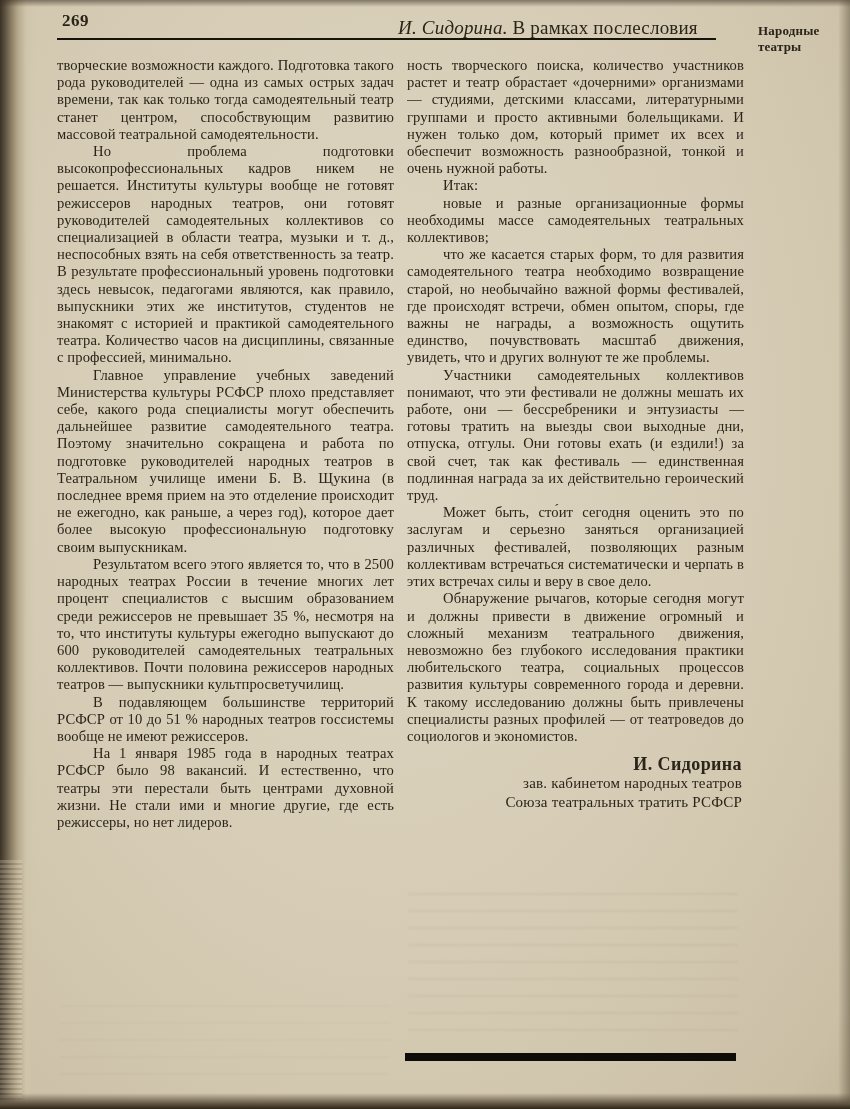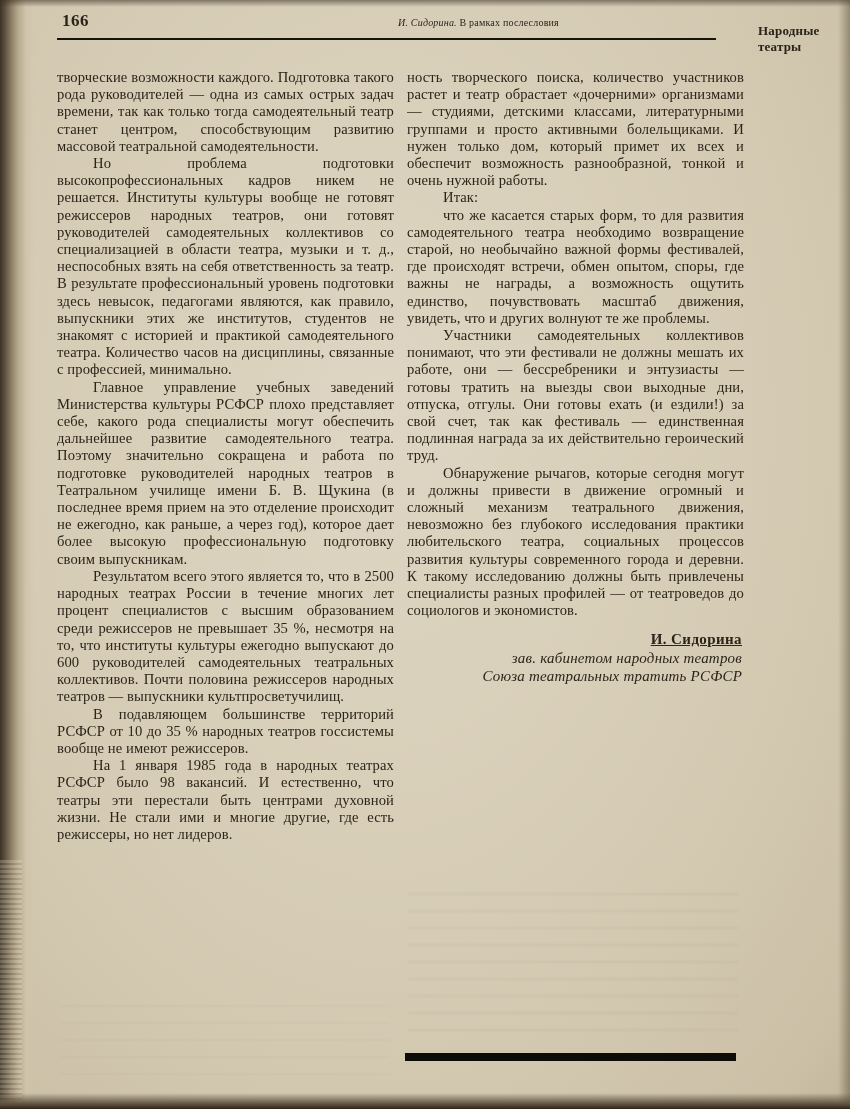--- a/index.html
+++ b/index.html
@@ -35,49 +35,49 @@
     left:0;top:0;width:850px;height:7px;
     background:linear-gradient(180deg,rgba(56,46,32,.55) 0px,rgba(214,204,181,0) 7px);
   }
   
   .pageno{
     position:absolute;left:62px;top:11px;
     font-weight:bold;font-size:17px;letter-spacing:.5px;
   }
   .running-title{
     position:absolute;left:398px;top:17px;
-    font-size:10px;white-space:nowrap;letter-spacing:.2px;
+    font-size:19px;white-space:nowrap;letter-spacing:.2px;
   }
   .running-title .it{font-style:italic;}
   .header-rule{
     position:absolute;left:57px;top:38px;width:659px;height:2.4px;
     background:#16120c;
   }
   .rubric{
     position:absolute;left:758px;top:23px;
     font-weight:bold;font-size:13px;line-height:16px;letter-spacing:.2px;
   }
   
   .columns{
-    position:absolute;left:57px;top:69px;width:687px;height:1040px;
+    position:absolute;left:57px;top:57px;width:687px;height:1040px;
     display:flex;gap:13px;overflow:hidden;
   }
   .col{width:338px;height:100%;overflow:hidden;position:relative;}
   .col p{
     margin:0;
     font-size:14.6px;line-height:17.2px;
     text-align:justify;
     text-indent:36px;
     letter-spacing:.1px;
   }
   .col p.noindent{text-indent:0;}
   
   .signature{margin-top:10px;text-align:right;padding-right:2px;}
-  .sig-name{font-weight:bold;font-size:15px;line-height:19px;letter-spacing:.4px;text-decoration:underline;}
-  .sig-role{font-style:italic;font-size:15px;line-height:18.5px;letter-spacing:.2px;}
+  .sig-name{font-weight:bold;font-size:18px;line-height:19px;letter-spacing:.4px;}
+  .sig-role{font-size:15px;line-height:18.5px;letter-spacing:.2px;}
   
   .end-bar{
     position:absolute;left:405px;top:1053px;width:331px;height:8px;
     background:#0e0c08;
   }
   
   .bleed{
     position:absolute;pointer-events:none;
     background:repeating-linear-gradient(180deg,
       rgba(112,101,79,.14) 0px, rgba(112,101,79,.14) 2px,
@@ -90,42 +90,44 @@
 <body>
 
 <div class="page">
 
   <div class="edge edge-left"></div>
   <div class="edge edge-left-stack"></div>
   <div class="edge edge-top"></div>
   <div class="edge edge-right"></div>
   <div class="edge edge-bottom"></div>
 
-  <div class="pageno">166</div>
+  <div class="pageno">269</div>
   <div class="running-title"><span class="it">И. Сидорина.</span><span> В рамках послесловия</span></div>
   <div class="header-rule"></div>
   <div class="rubric">
     <div>Народные</div>
     <div>театры</div>
   </div>
 
   <div class="columns">
     <div class="col">
       <p class="noindent">творческие возможности каждого. Подготовка такого рода руководителей — одна из самых острых задач времени, так как только тогда самодеятельный театр станет центром, способствующим развитию массовой театральной самодеятельности.</p>
       <p>Но проблема подготовки высокопрофессиональных кадров никем не решается. Институты культуры вообще не готовят режиссеров народных театров, они готовят руководителей самодеятельных коллективов со специализацией в области театра, музыки и т. д., неспособных взять на себя ответственность за театр. В результате профессиональный уровень подготовки здесь невысок, педагогами являются, как правило, выпускники этих же институтов, студентов не знакомят с историей и практикой самодеятельного театра. Количество часов на дисциплины, связанные с профессией, минимально.</p>
       <p>Главное управление учебных заведений Министерства культуры РСФСР плохо представляет себе, какого рода специалисты могут обеспечить дальнейшее развитие самодеятельного театра. Поэтому значительно сокращена и работа по подготовке руководителей народных театров в Театральном училище имени Б. В. Щукина (в последнее время прием на это отделение происходит не ежегодно, как раньше, а через год), которое дает более высокую профессиональную подготовку своим выпускникам.</p>
       <p>Результатом всего этого является то, что в 2500 народных театрах России в течение многих лет процент специалистов с высшим образованием среди режиссеров не превышает 35 %, несмотря на то, что институты культуры ежегодно выпускают до 600 руководителей самодеятельных театральных коллективов. Почти половина режиссеров народных театров — выпускники культпросветучилищ.</p>
-      <p>В подавляющем большинстве территорий РСФСР от 10 до 35 % народных театров госсистемы вообще не имеют режиссеров.</p>
+      <p>В подавляющем большинстве территорий РСФСР от 10 до 51 % народных театров госсистемы вообще не имеют режиссеров.</p>
       <p>На 1 января 1985 года в народных театрах РСФСР было 98 вакансий. И естественно, что театры эти перестали быть центрами духовной жизни. Не стали ими и многие другие, где есть режиссеры, но нет лидеров.</p>
     </div>
     <div class="col">
       <p class="noindent">ность творческого поиска, количество участников растет и театр обрастает «дочерними» организмами — студиями, детскими классами, литературными группами и просто активными болельщиками. И нужен только дом, который примет их всех и обеспечит возможность разнообразной, тонкой и очень нужной работы.</p>
       <p>Итак:</p>
+      <p>новые и разные организационные формы необходимы массе самодеятельных театральных коллективов;</p>
       <p>что же касается старых форм, то для развития самодеятельного театра необходимо возвращение старой, но необычайно важной формы фестивалей, где происходят встречи, обмен опытом, споры, где важны не награды, а возможность ощутить единство, почувствовать масштаб движения, увидеть, что и других волнуют те же проблемы.</p>
       <p>Участники самодеятельных коллективов понимают, что эти фестивали не должны мешать их работе, они — бессребреники и энтузиасты — готовы тратить на выезды свои выходные дни, отпуска, отгулы. Они готовы ехать (и ездили!) за свой счет, так как фестиваль — единственная подлинная награда за их действительно героический труд.</p>
+      <p>Может быть, сто́ит сегодня оценить это по заслугам и серьезно заняться организацией различных фестивалей, позволяющих разным коллективам встречаться систематически и черпать в этих встречах силы и веру в свое дело.</p>
       <p>Обнаружение рычагов, которые сегодня могут и должны привести в движение огромный и сложный механизм театрального движения, невозможно без глубокого исследования практики любительского театра, социальных процессов развития культуры современного города и деревни. К такому исследованию должны быть привлечены специалисты разных профилей — от театроведов до социологов и экономистов.</p>
       <div class="signature">
         <div class="sig-name">И. Сидорина</div>
         <div class="sig-role">зав. кабинетом народных театров</div>
         <div class="sig-role">Союза театральных тратить РСФСР</div>
       </div>
     </div>
   </div>
 
   <div class="bleed" style="left:408px;top:893px;width:330px;height:150px;"></div>

